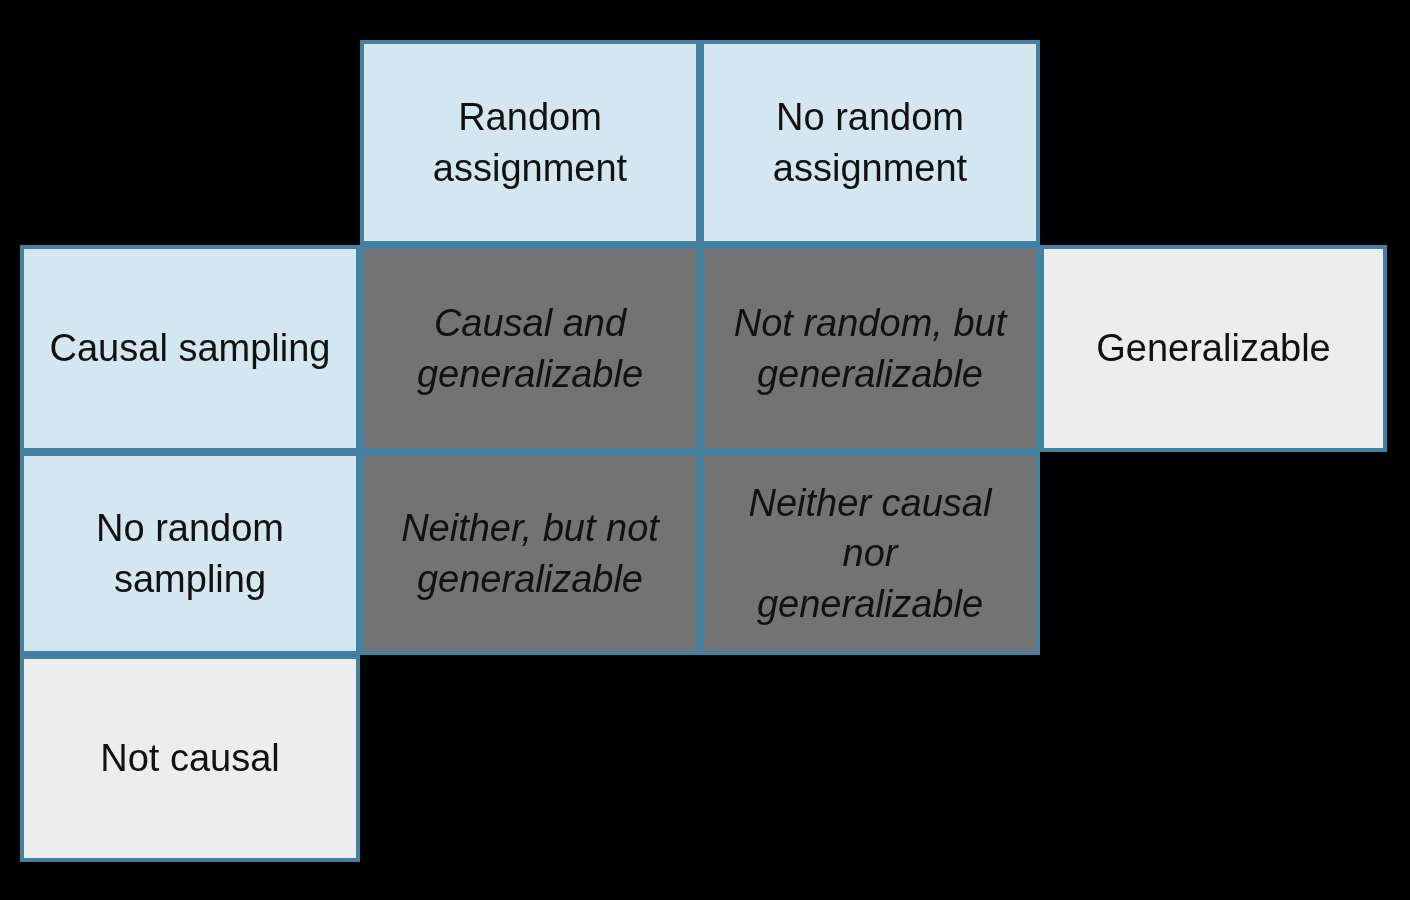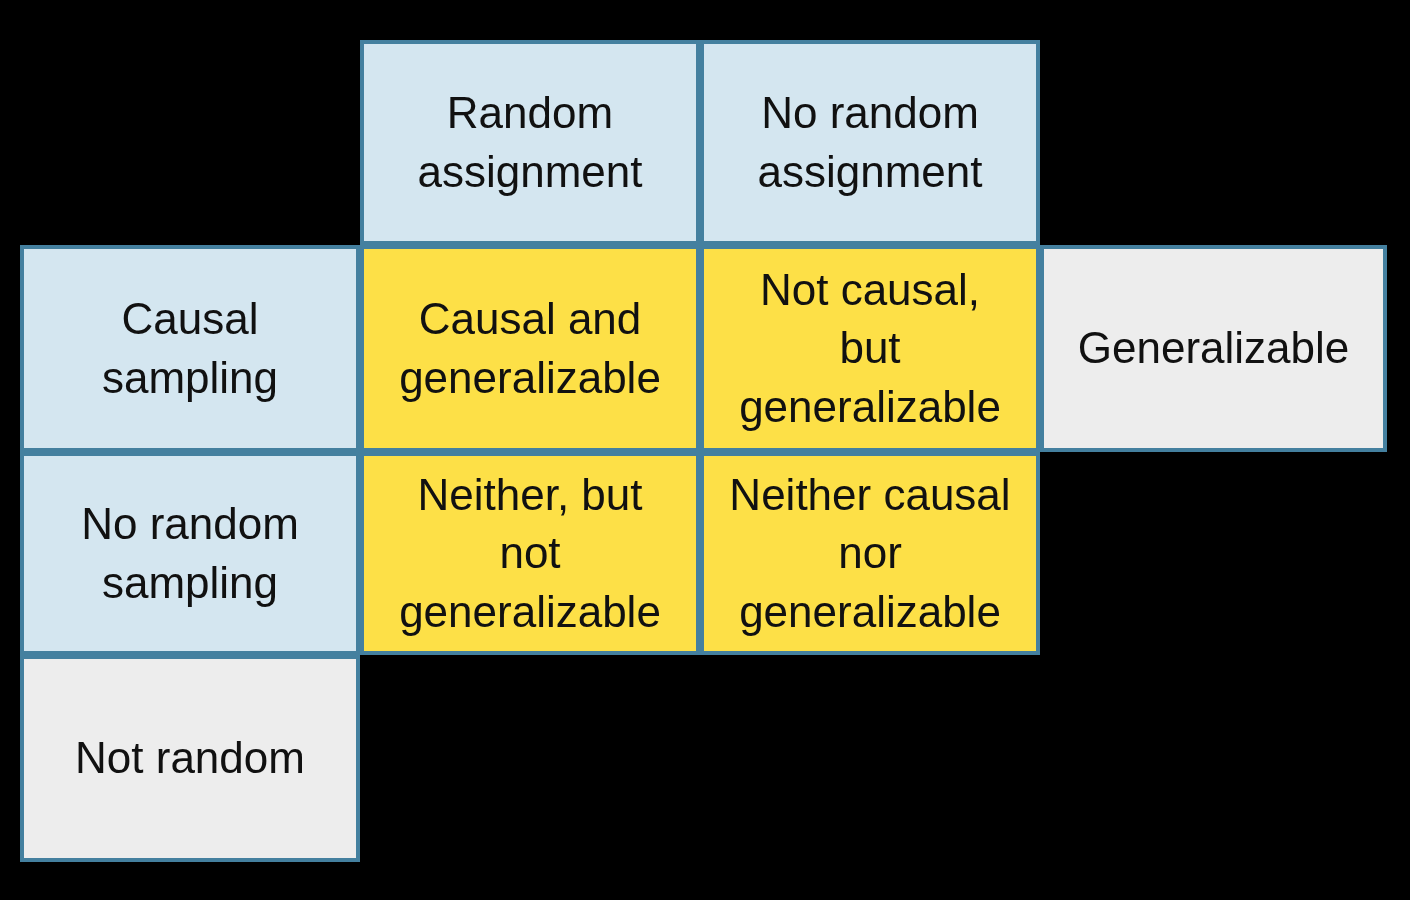--- a/index.html
+++ b/index.html
@@ -22,33 +22,34 @@
     grid-template-columns: 340px 340px 340px 347px;
     grid-template-rows: 205px 207px 203px 207px;
   }
   .cell {
     box-sizing: border-box;
     display: flex;
     align-items: center;
     justify-content: center;
     text-align: center;
     white-space: pre-line;
-    font-size: 44px;
+    font-size: 38px;
     line-height: 1.32;
     color: #111111;
     padding: 0 22px;
   }
   .cell:not(.blank) {
     border: 4px solid #44809f;
   }
   .head {
     background: #d4e6f0;
   }
   .body-cell {
-    background: #fde047;
+    background: #737373;
+    font-style: italic;
   }
   .summary {
     background: #ededed;
   }
   .blank {
     background: transparent;
   }
 </style>
 </head>
 <body>
@@ -58,28 +59,28 @@
   <div class="cell blank"></div>
   <div class="cell head">Random
 assignment</div>
   <div class="cell head">No random
 assignment</div>
   <div class="cell blank"></div>
 
   <div class="cell head">Causal sampling</div>
   <div class="cell body-cell">Causal and
 generalizable</div>
-  <div class="cell body-cell">Not causal, but
+  <div class="cell body-cell">Not random, but
 generalizable</div>
   <div class="cell summary">Generalizable</div>
 
   <div class="cell head">No random
 sampling</div>
   <div class="cell body-cell">Neither, but not
 generalizable</div>
   <div class="cell body-cell">Neither causal nor
 generalizable</div>
 
   <div class="cell blank"></div>
-  <div class="cell summary">Not random</div>
+  <div class="cell summary">Not causal</div>
   <div class="cell blank"></div>
 
 </div>
 
 </body></html>

